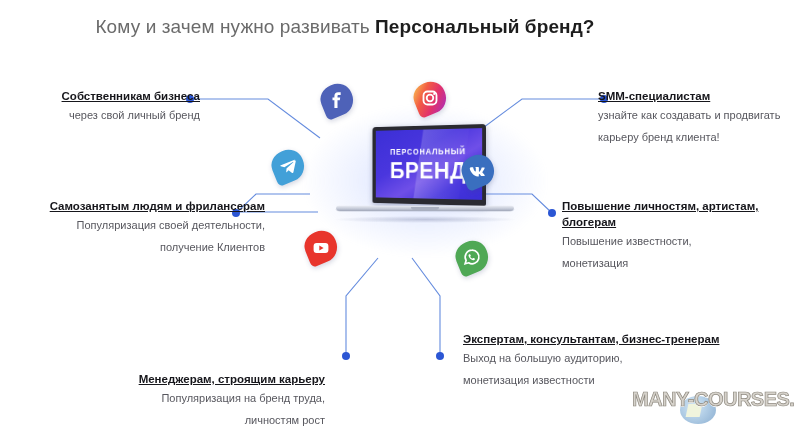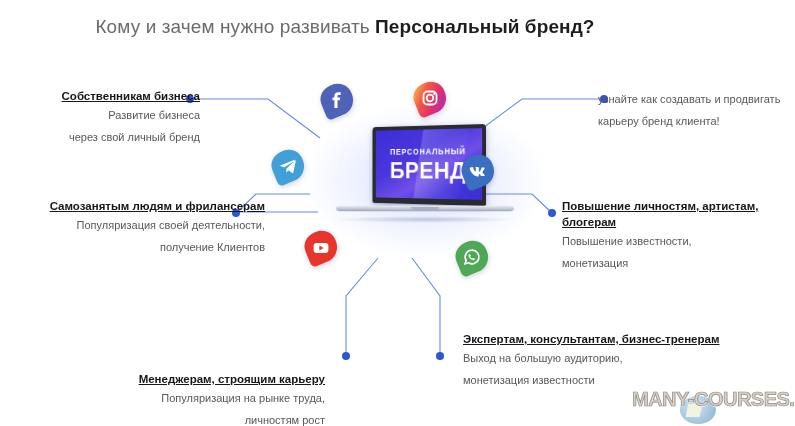--- a/index.html
+++ b/index.html
@@ -172,37 +172,37 @@
 
   <div class="dot" style="left:186px;top:95px;"></div>
   <div class="dot" style="left:232px;top:209px;"></div>
   <div class="dot" style="left:342px;top:352px;"></div>
   <div class="dot" style="left:600px;top:95px;"></div>
   <div class="dot" style="left:548px;top:209px;"></div>
   <div class="dot" style="left:436px;top:352px;"></div>
 
   <div class="blk left b-owner">
     <div class="hd">Собственникам бизнеса</div>
-    <div class="ln">Развитие бизнеса</div>
     <div class="ln">через свой личный бренд</div>
   </div>
 
   <div class="blk left b-self">
     <div class="hd">Самозанятым людям и фрилансерам</div>
     <div class="ln">Популяризация своей деятельности,</div>
     <div class="ln">получение Клиентов</div>
   </div>
 
   <div class="blk left b-mgr">
     <div class="hd">Менеджерам, строящим карьеру</div>
-    <div class="ln">Популяризация на рынке труда,</div>
+    <div class="ln">Популяризация на бренд труда,</div>
     <div class="ln">личностям рост</div>
   </div>
 
   <div class="blk right b-smm">
+    <div class="hd">SMM-специалистам</div>
     <div class="ln">узнайте как создавать и продвигать</div>
     <div class="ln">карьеру бренд клиента!</div>
   </div>
 
   <div class="blk right b-media">
     <div class="hd wrap" style="width:200px;">Повышение личностям, артистам, блогерам</div>
     <div class="ln">Повышение известности,</div>
     <div class="ln">монетизация</div>
   </div>
 

